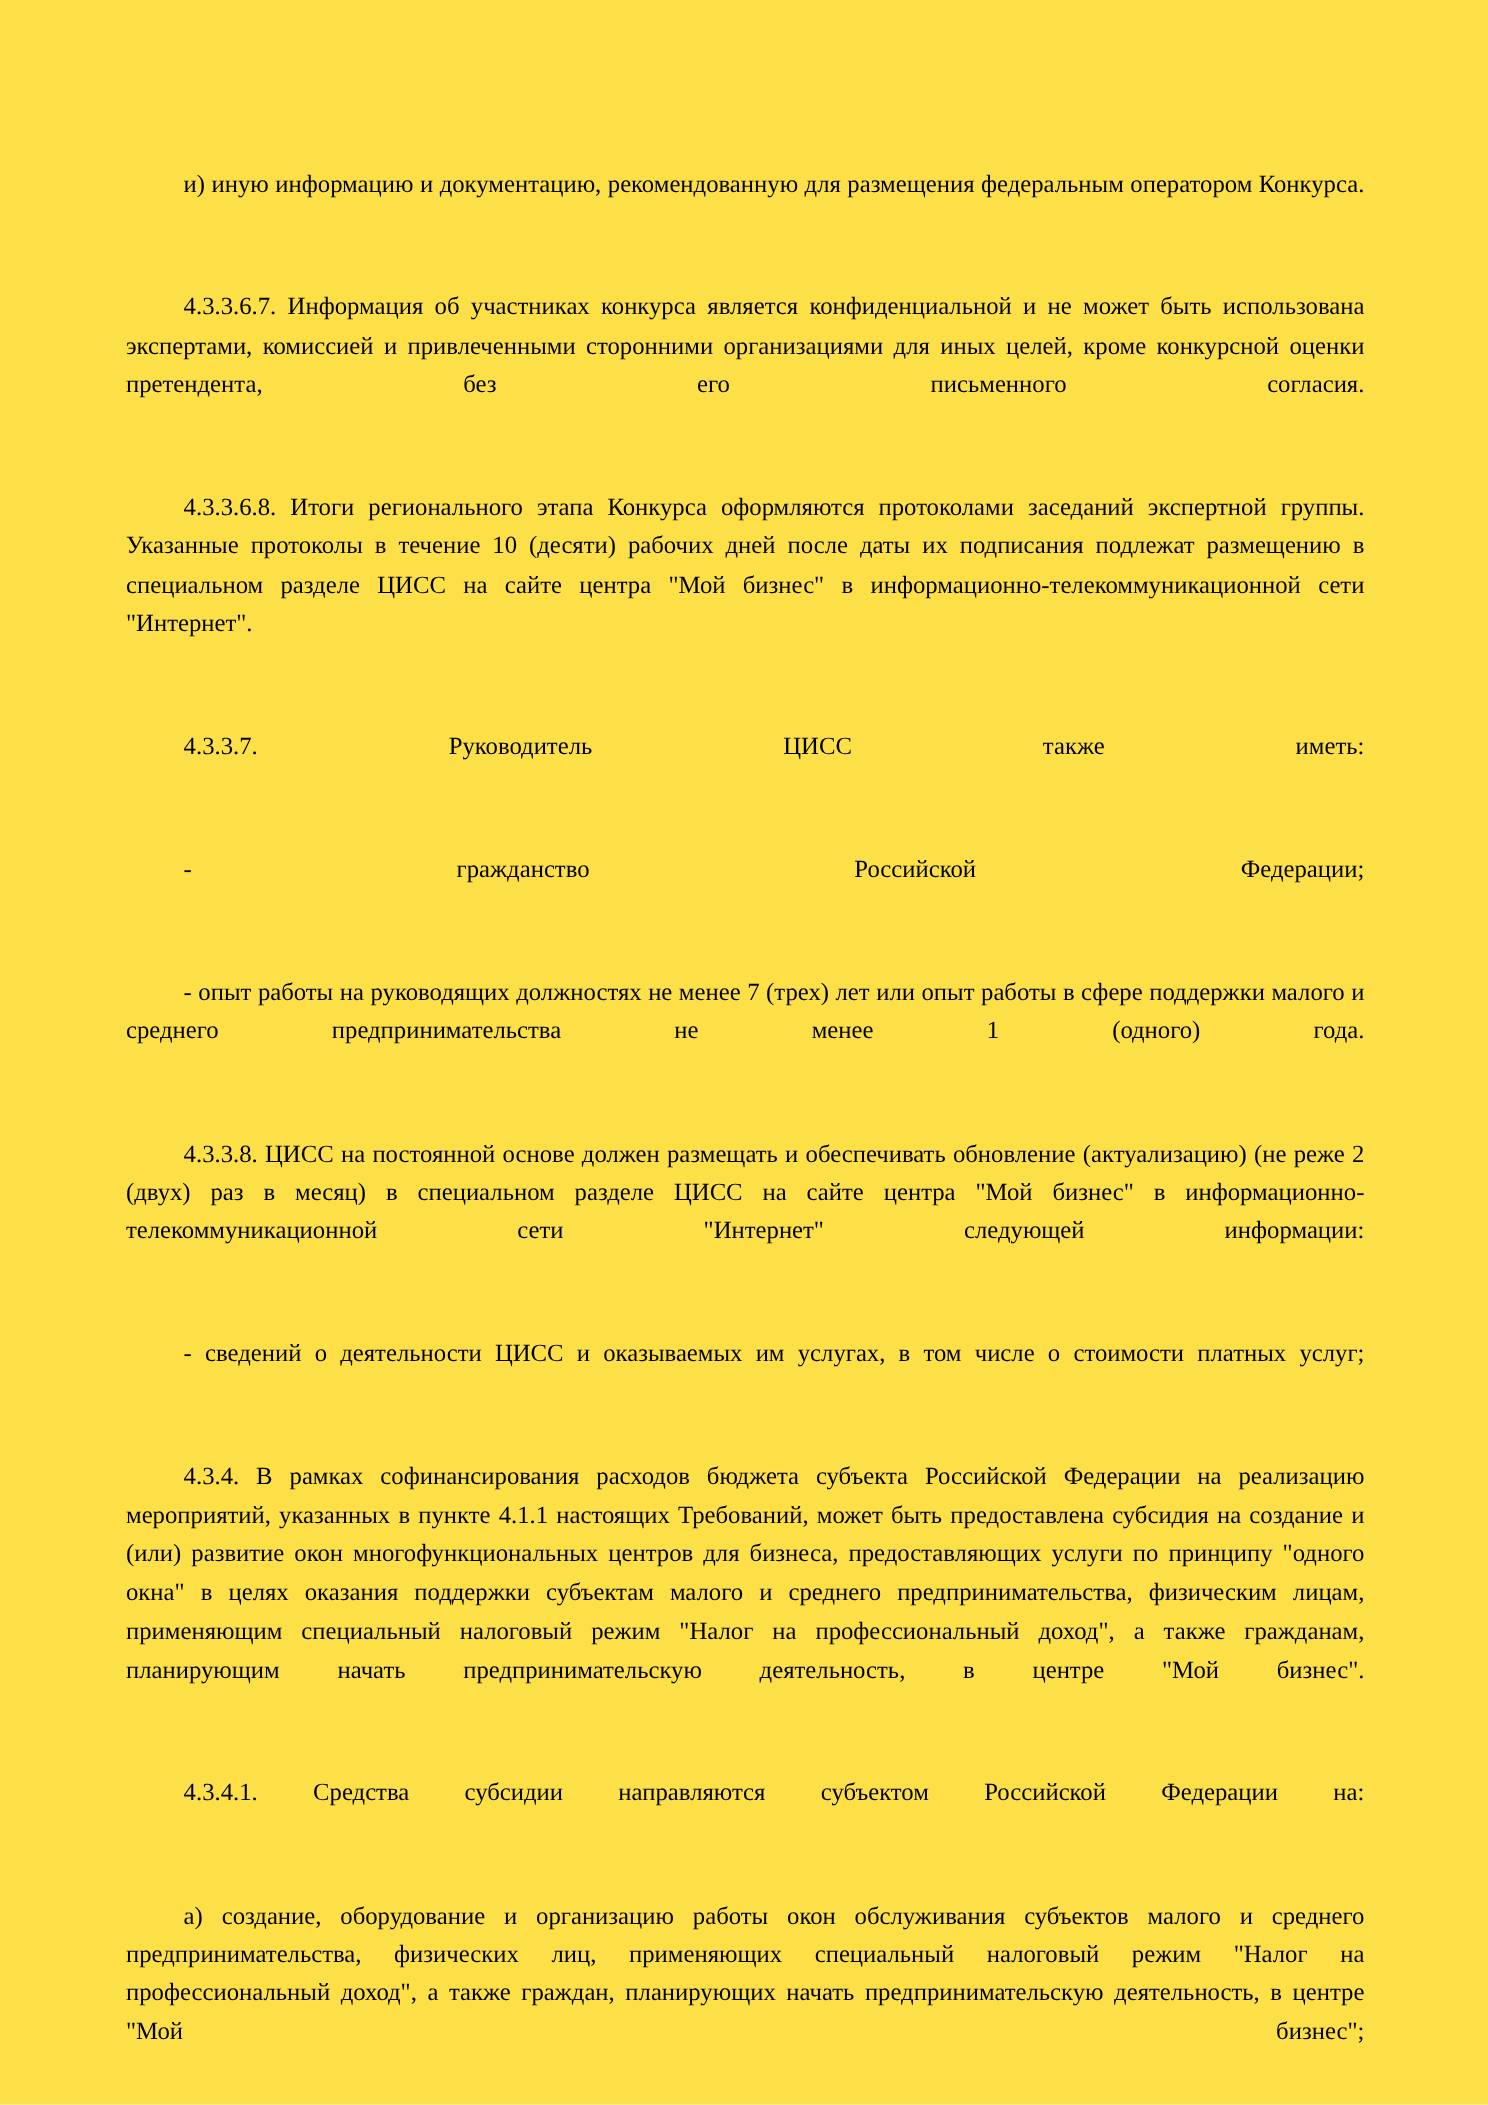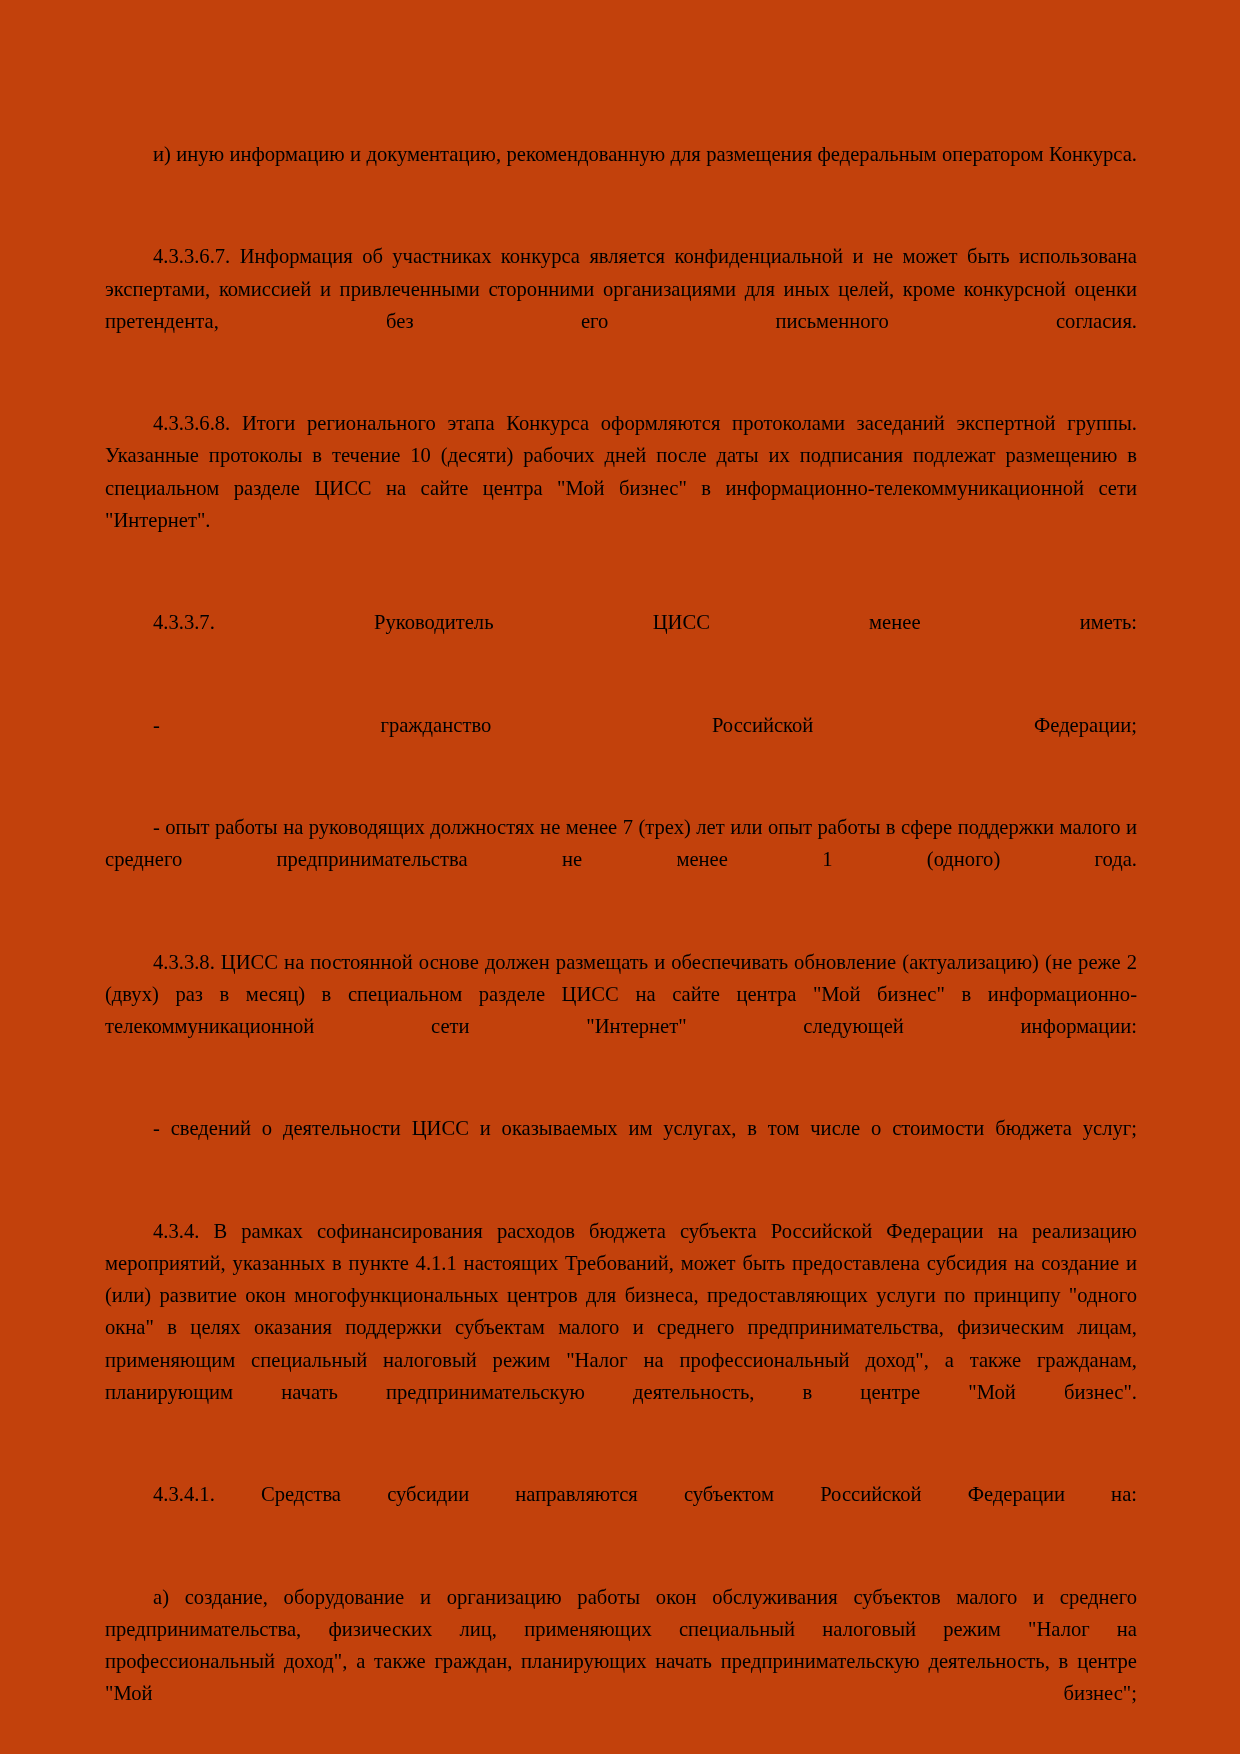--- a/index.html
+++ b/index.html
@@ -9,21 +9,21 @@
     background: #ffffff;
   }
   body {
     font-family: "Liberation Serif", "DejaVu Serif", serif;
     color: #000000;
   }
   .page {
     position: relative;
     width: 1240px;
     height: 1754px;
-    background: #c2410c;
+    background: #fde047;
     box-sizing: border-box;
     overflow: hidden;
   }
   .text-block {
     position: absolute;
     left: 105px;
     top: 138px;
     width: 1032px;
   }
   p.para {
@@ -58,30 +58,30 @@
 
 <div class="page">
   <div class="text-block">
 
     <p class="para">и) иную информацию и документацию, рекомендованную для размещения федеральным оператором Конкурса.</p>
 
     <p class="para">4.3.3.6.7. Информация об участниках конкурса является конфиденциальной и не может быть использована экспертами, комиссией и привлеченными сторонними организациями для иных целей, кроме конкурсной оценки претендента, без его письменного согласия.</p>
 
     <p class="para">4.3.3.6.8. Итоги регионального этапа Конкурса оформляются протоколами заседаний экспертной группы. Указанные протоколы в течение 10 (десяти) рабочих дней после даты их подписания подлежат размещению в специальном разделе ЦИСС на сайте центра "Мой бизнес" в информационно-телекоммуникационной сети "Интернет".</p>
 
-    <p class="para">4.3.3.7. Руководитель ЦИСС менее иметь:</p>
+    <p class="para">4.3.3.7. Руководитель ЦИСС также иметь:</p>
 
     <p class="para dash">- гражданство Российской Федерации;</p>
 
 
     <p class="para dash">- опыт работы на руководящих должностях не менее 7 (трех) лет или опыт работы в сфере поддержки малого и среднего предпринимательства не менее 1 (одного) года.</p>
 
     <p class="para">4.3.3.8. ЦИСС на постоянной основе должен размещать и обеспечивать обновление (актуализацию) (не реже 2 (двух) раз в месяц) в специальном разделе ЦИСС на сайте центра "Мой бизнес" в информационно-телекоммуникационной сети "Интернет" следующей информации:</p>
 
-    <p class="para dash">- сведений о деятельности ЦИСС и оказываемых им услугах, в том числе о стоимости бюджета услуг;</p>
+    <p class="para dash">- сведений о деятельности ЦИСС и оказываемых им услугах, в том числе о стоимости платных услуг;</p>
 
 
     <p class="para">4.3.4. В рамках софинансирования расходов бюджета субъекта Российской Федерации на реализацию мероприятий, указанных в пункте 4.1.1 настоящих Требований, может быть предоставлена субсидия на создание и (или) развитие окон многофункциональных центров для бизнеса, предоставляющих услуги по принципу "одного окна" в целях оказания поддержки субъектам малого и среднего предпринимательства, физическим лицам, применяющим специальный налоговый режим "Налог на профессиональный доход", а также гражданам, планирующим начать предпринимательскую деятельность, в центре "Мой бизнес".</p>
 
     <p class="para">4.3.4.1. Средства субсидии направляются субъектом Российской Федерации на:</p>
 
     <p class="para">а) создание, оборудование и организацию работы окон обслуживания субъектов малого и среднего предпринимательства, физических лиц, применяющих специальный налоговый режим "Налог на профессиональный доход", а также граждан, планирующих начать предпринимательскую деятельность, в центре "Мой бизнес";</p>
 
   </div>
 </div>

